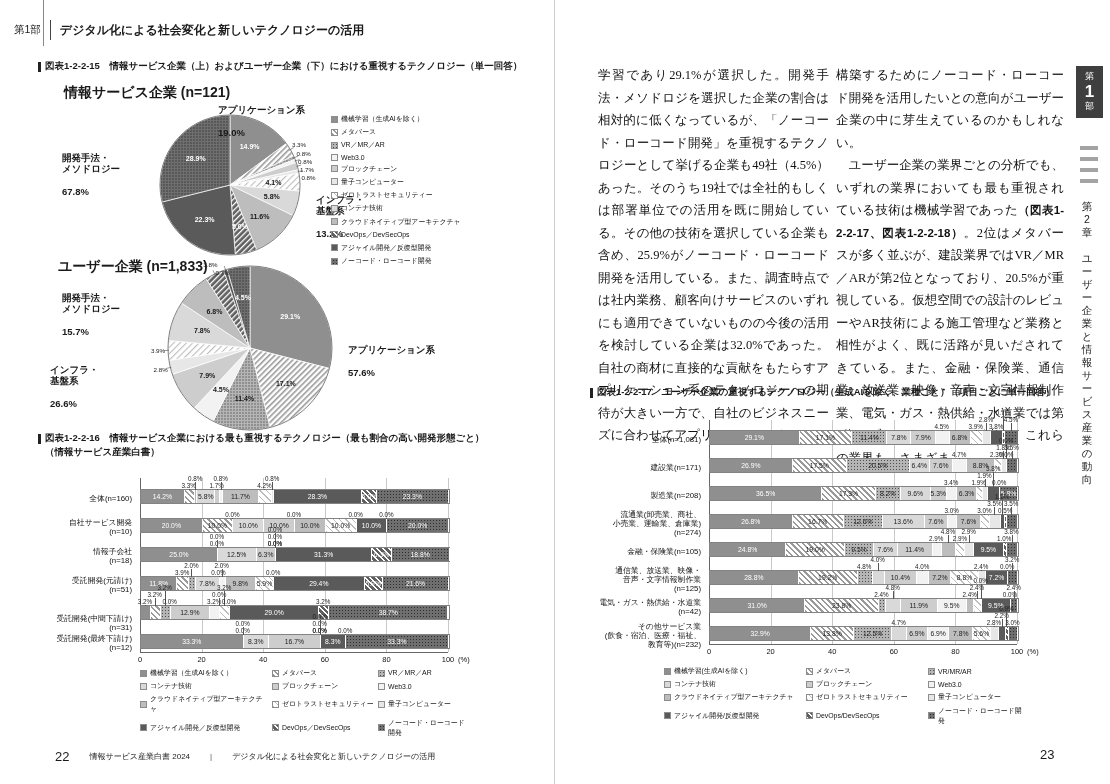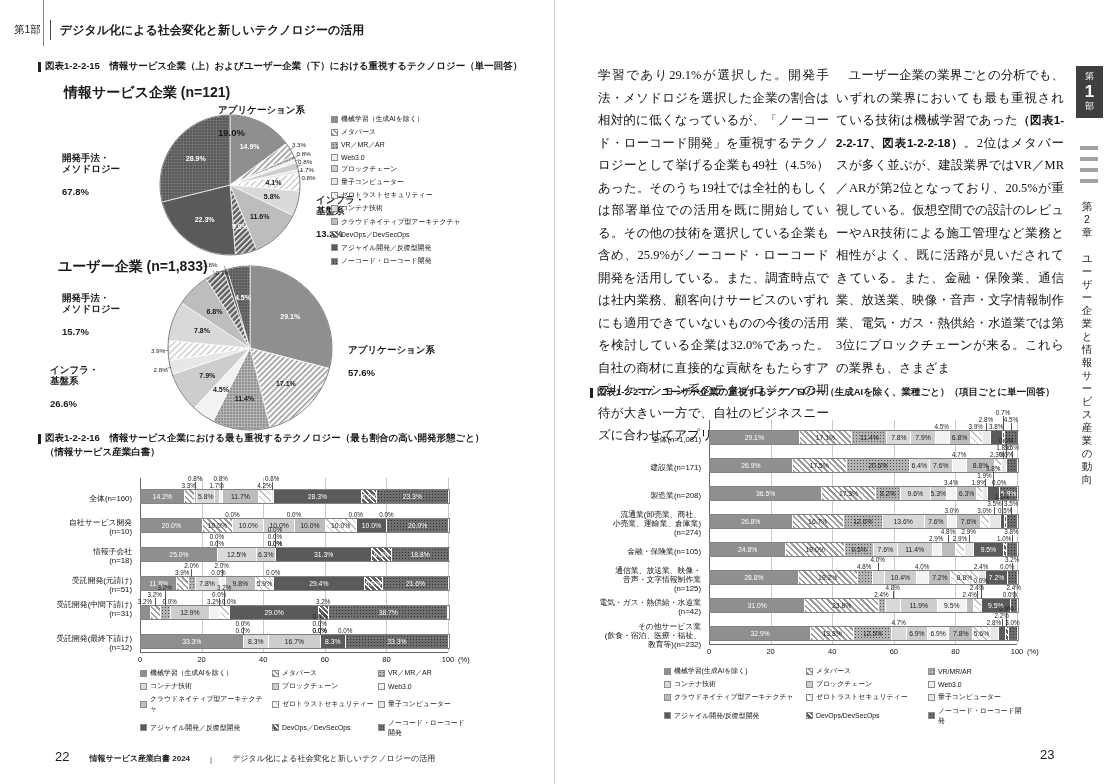--- a/index.html
+++ b/index.html
@@ -63,23 +63,23 @@
   .coltext p{margin:0;}
   .coltext p.ind{text-indent:1em;}
   
   .side-tab{left:1076px;top:66px;width:27px;background:#3f3f3f;color:#fff;text-align:center;padding:5px 0 6px 0;}
   .side-tab .s{display:block;font-size:9px;line-height:11px;}
   .side-tab .n{display:block;font-size:17px;line-height:19px;font-weight:bold;}
   .side-bars div{width:18px;height:4px;background:#a3a3a3;margin:0 0 7px 0;}
   .vtext{display:flex;flex-direction:column;align-items:center;}
   .vtext div{font-size:10.5px;line-height:13px;width:14px;text-align:center;}
   
-  .ftrL{left:55px;top:749px;display:flex;align-items:flex-end;gap:20px;}
+  .ftrL{left:55px;top:749px;display:flex;align-items:center;gap:20px;}
   .ftrL .pn{font-size:13px;}
-  .ftrL .bk{font-size:8px;font-weight:bold;}
+  .ftrL .bk{font-size:8px;font-weight:normal;}
   .ftrL .sp{font-size:8px;color:#555;}
   .ftrL .ch{font-size:8px;}
   .ftrR{left:1040px;top:747px;font-size:13px;}
 </style>
 </head>
 <body>
 
 <svg width="0" height="0" class="abs" aria-hidden="true">
   <defs>
     <pattern id="pHatch" width="4" height="4" patternTransform="rotate(45)" patternUnits="userSpaceOnUse">
@@ -436,21 +436,21 @@
       <div class="bc-call" style="left: 155.4px; bottom: 25.2px;">2.0%</div>
       <div class="bc-conn" style="left: 155.4px; bottom: 17px; height: 8.2px;"></div>
       <div class="bc-call" style="left: 182.5px; bottom: 18px;">0.0%</div>
       <div class="bc-conn" style="left: 182.5px; bottom: 17px; height: 1px;"></div>
       <div class="bc-call" style="left: 185.6px; bottom: 25.2px;">2.0%</div>
       <div class="bc-conn" style="left: 185.6px; bottom: 17px; height: 8.2px;"></div>
       <div class="bc-call" style="left: 237.1px; bottom: 18px;">0.0%</div>
       <div class="bc-conn" style="left: 237.1px; bottom: 17px; height: 1px;"></div>
     </div>
     <div class="bc-row" style="height: 29px;">
-      <div class="bc-lab" style="width: 96px; bottom: 14px; transform: translateY(50%);">受託開発(中間下請け)
+      <div class="bc-lab" style="width: 96px; bottom: 0; transform: translateY(50%);">受託開発(中間下請け)
 (n=31)</div>
       <div class="bc-track" style="left: 104px; bottom: 3px; width: 308px;">
         <div class="bc-seg p0 wt" style="left: 0px; width: 9.86px; border-right: 1px solid rgb(255, 255, 255); box-sizing: border-box;"></div>
         <div class="bc-seg p1" style="left: 9.86px; width: 9.86px; border-right: 1px solid rgb(255, 255, 255); box-sizing: border-box;"></div>
         <div class="bc-seg p2" style="left: 19.71px; width: 9.86px; border-right: 1px solid rgb(255, 255, 255); box-sizing: border-box;"></div>
         <div class="bc-seg p4" style="left: 29.57px; width: 39.73px; border-right: 1px solid rgb(255, 255, 255); box-sizing: border-box;">
           <span class="bl">12.9%</span>
         </div>
         <div class="bc-seg p5" style="left: 69.3px; width: 9.86px; border-right: 1px solid rgb(255, 255, 255); box-sizing: border-box;"></div>
         <div class="bc-seg p7" style="left: 79.16px; width: 9.86px; border-right: 1px solid rgb(255, 255, 255); box-sizing: border-box;"></div>
@@ -582,20 +582,21 @@
   <span class="pn">22</span>
   <span class="bk">情報サービス産業白書 2024</span>
   <span class="sp">|</span>
   <span class="ch">デジタル化による社会変化と新しいテクノロジーの活用</span>
 </div>
 
 <div class="abs coltext" style="left:598px;top:64px;width:231px;">
   <p>学習であり29.1%が選択した。開発手法・メソドロジを選択した企業の割合は相対的に低くなっているが、「ノーコード・ローコード開発」を重視するテクノロジーとして挙げる企業も49社（4.5%）あった。そのうち19社では全社的もしくは部署単位での活用を既に開始している。その他の技術を選択している企業も含め、25.9%がノーコード・ローコード開発を活用している。また、調査時点では社内業務、顧客向けサービスのいずれにも適用できていないものの今後の活用を検討している企業は32.0%であった。自社の商材に直接的な貢献をもたらすアプリケーション系のテクノロジーへの期待が大きい一方で、自社のビジネスニーズに合わせてアプリケーションを</p>
 </div>
 <div class="abs coltext" style="left:836px;top:64px;width:228px;">
+  <p>構築するためにノーコード・ローコード開発を活用したいとの意向がユーザー企業の中に芽生えているのかもしれない。</p>
   <p class="ind"><span>ユーザー企業の業界ごとの分析でも、いずれの業界においても最も重視されている技術は機械学習であった</span><span style="font-family:'Liberation Sans',sans-serif;font-weight:bold;font-size:11.5px;">（図表1-2-2-17、図表1-2-2-18）</span><span>。2位はメタバースが多く並ぶが、建設業界ではVR／MR／ARが第2位となっており、20.5%が重視している。仮想空間での設計のレビューやAR技術による施工管理など業務と相性がよく、既に活路が見いだされてきている。また、金融・保険業、通信業、放送業、映像・音声・文字情報制作業、電気・ガス・熱供給・水道業では第3位にブロックチェーンが来る。これらの業界も、さまざま</span></p>
 </div>
 
 <div class="abs figttl" style="left:590px;top:386px;">
   <span class="mark"></span>
   <span>図表1-2-2-17　ユーザー企業の重視するテクノロジー（生成AIを除く、業種ごと）（項目ごとに単一回答）</span>
 </div>
 
 <div class="bc" style="left: 597px; top: 400px; width: 444px; padding-top: 20px; position: absolute;">
     <div style="position: absolute; left: 112px; top: 20px; width: 308px; height: 224px;">

